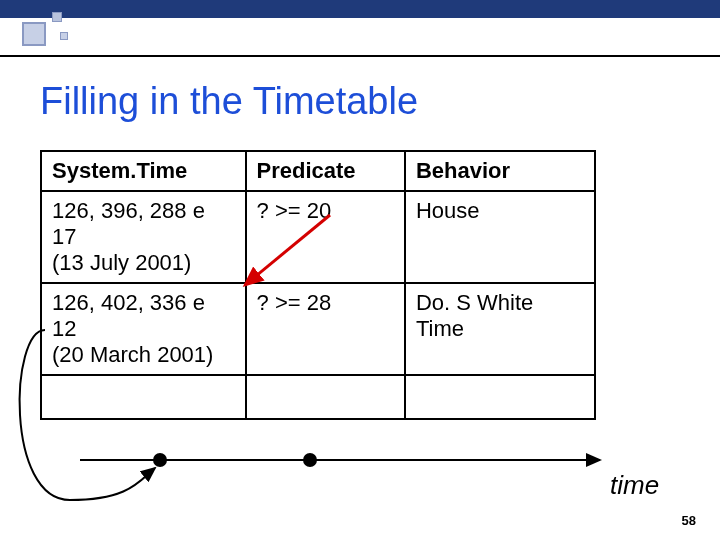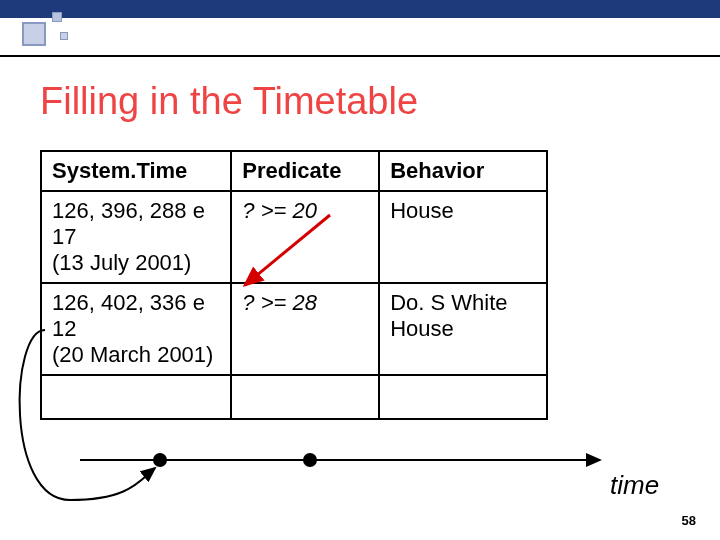--- a/index.html
+++ b/index.html
@@ -49,43 +49,43 @@
     top: 55px; left: 0;
     width: 100%; height: 2px;
     background: #000;
   }
   .title {
     position: absolute;
     top: 80px;
     left: 40px;
     font-size: 38px;
     font-weight: 400;
-    color: #ef4444;
+    color: #1d4ed8;
   }
   .table {
     position: absolute;
     top: 150px;
     left: 40px;
-    width: 508px;
+    width: 556px;
     border: 2px solid #000;
     border-collapse: collapse;
   }
   .table th, .table td {
     border: 2px solid #000;
     padding: 6px 10px;
     font-size: 22px;
     vertical-align: top;
     text-align: left;
   }
   .table th { font-weight: 700; }
   .col1 { width: 230px; }
   .col2 { width: 180px; }
   .col3 { width: 230px; }
   .italic { }
-  .predcell { text-align: center; font-style: italic; }
+  .predcell { text-align: center; }
   .row3 td { height: 44px; }
   .page-num {
     position: absolute;
     bottom: 12px;
     right: 24px;
     font-size: 13px;
     font-weight: 700;
   }
   svg.overlay {
     position: absolute;
@@ -120,21 +120,21 @@
     </td>
     <td class="col2 predcell">? &gt;= 20</td>
     <td class="col3">House</td>
   </tr>
   <tr>
     <td class="col1">
       <span>126, 402, 336 e 12</span><br>
       <span class="italic">(20 March 2001)</span>
     </td>
     <td class="col2 predcell">? &gt;= 28</td>
-    <td class="col3">Do. S White House</td>
+    <td class="col3">Do. S White Time</td>
   </tr>
   <tr class="row3">
     <td class="col1"></td>
     <td class="col2"></td>
     <td class="col3"></td>
   </tr>
 </tbody>
   </table>
 
 <svg class="overlay" width="720" height="540">

